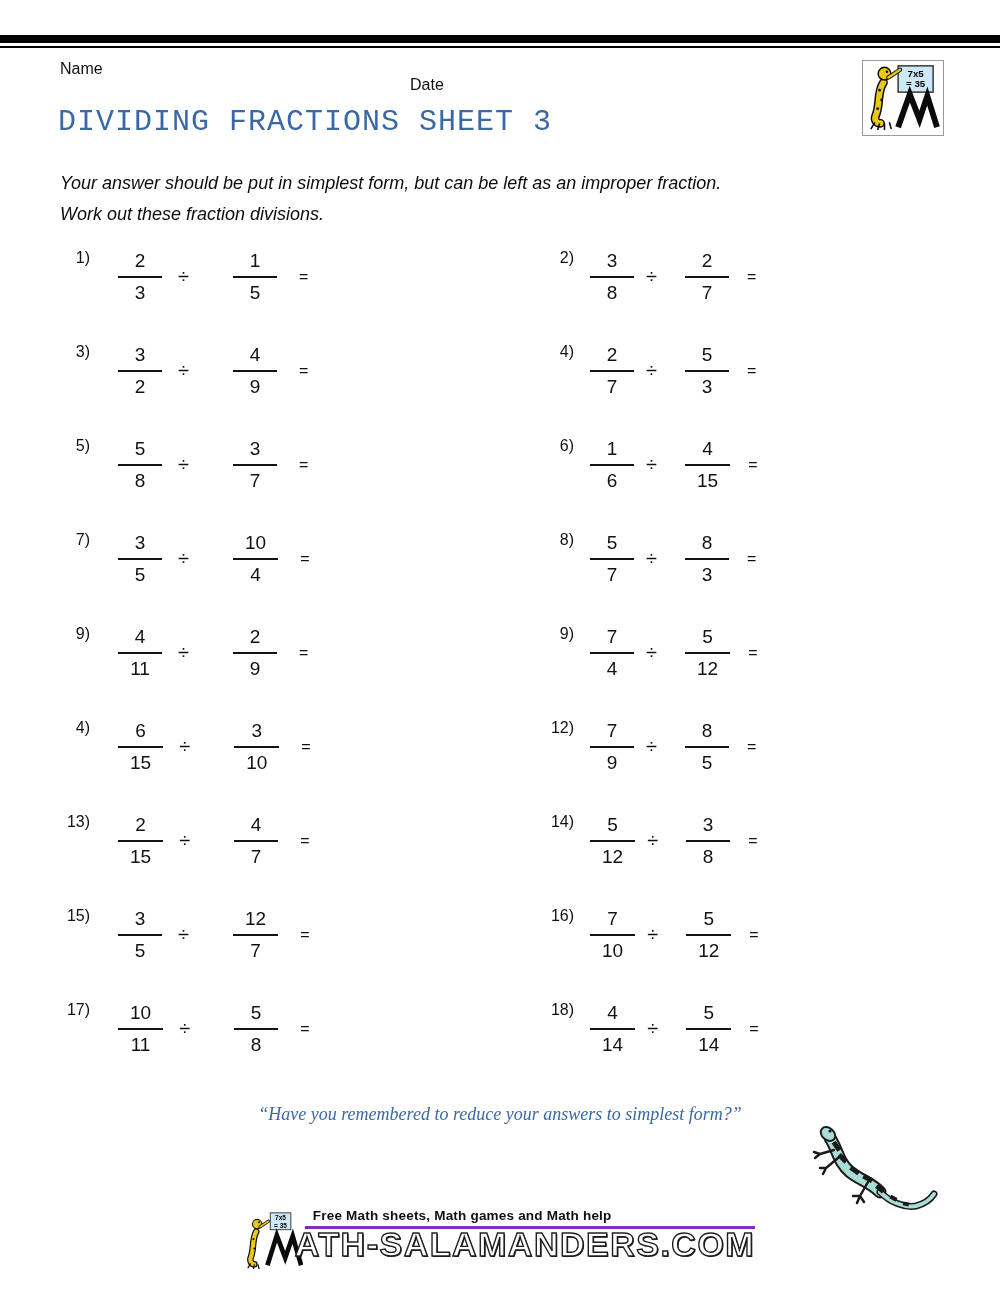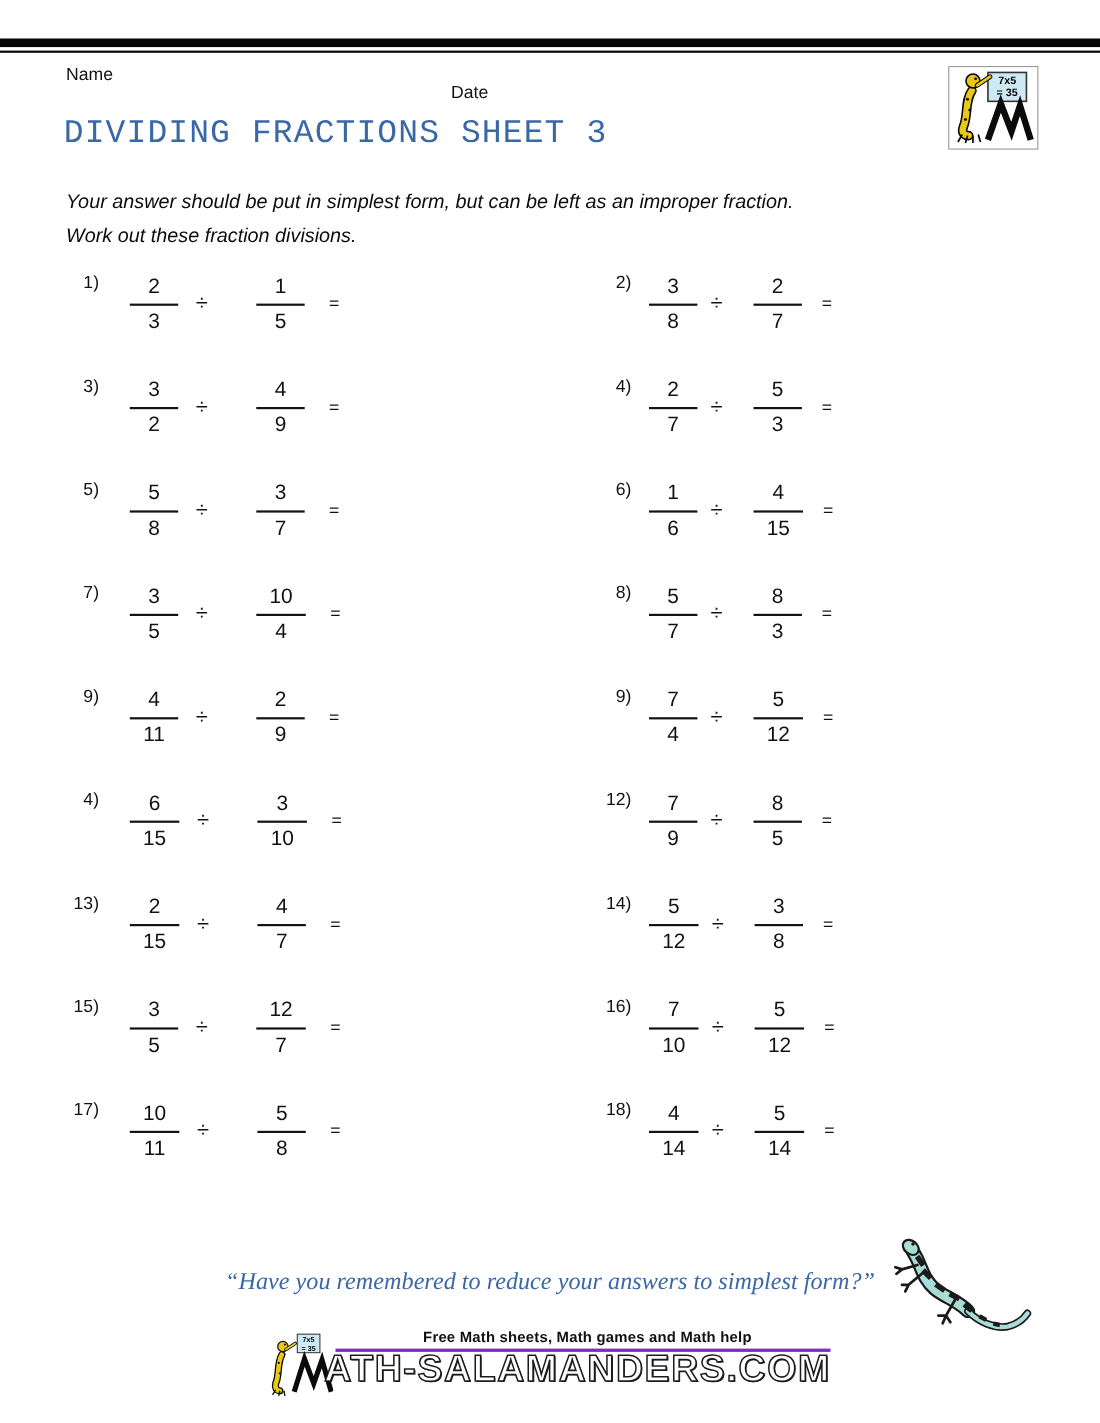--- a/index.html
+++ b/index.html
@@ -38,30 +38,30 @@
   .problem.rightcol .frac{margin-left:16px;}
   .frac .fnum{display:block;width:100%;box-sizing:border-box;text-align:center;
               padding:0 12px 3px;border-bottom:2px solid #131313;line-height:24px;}
   .frac .fden{display:block;width:100%;box-sizing:border-box;text-align:center;
               padding:3px 12px 0;line-height:24px;}
   .op{margin:0 16px;font-size:20px;padding-bottom:2px;}
   .problem.rightcol .op{margin:0 12px;}
   .eq{margin-left:22px;font-size:16px;}
   .problem.rightcol .eq{margin-left:18px;}
 
-  .quote{position:absolute;left:0;top:1152px;width:1000px;text-align:center;
+  .quote{position:absolute;left:0;top:1104px;width:1000px;text-align:center;
          font-family:"Liberation Serif",serif;font-style:italic;
-         font-size:22px;color:#3a68a6;}
+         font-size:18px;color:#3a68a6;}
 
   .gecko{position:absolute;left:808px;top:1124px;width:130px;height:92px;}
 
   
   .footer{position:absolute;left:0;top:1208px;width:1000px;
           display:flex;justify-content:center;}
-  .footer-inner{display:flex;align-items:flex-start;text-align:center;}
+  .footer-inner{display:flex;align-items:flex-start;}
   .footer-logo{width:58px;height:60px;flex-shrink:0;margin-top:2px;}
   .footer-col{display:flex;flex-direction:column;margin-left:2px;}
   .tagline{font-size:13.5px;font-weight:bold;color:#101010;letter-spacing:.2px;
            padding-left:8px;}
   .purple-rule{height:3px;background:#7d2ebe;margin:3px 0 0;}
   .wordmark{font-size:34px;font-weight:bold;letter-spacing:1.5px;
             color:#ffffff;-webkit-text-stroke:1.4px #1c1c1c;
             text-shadow:1px 1px 0 #1c1c1c;line-height:30px;margin-left:-10px;}
 </style>
 </head>

